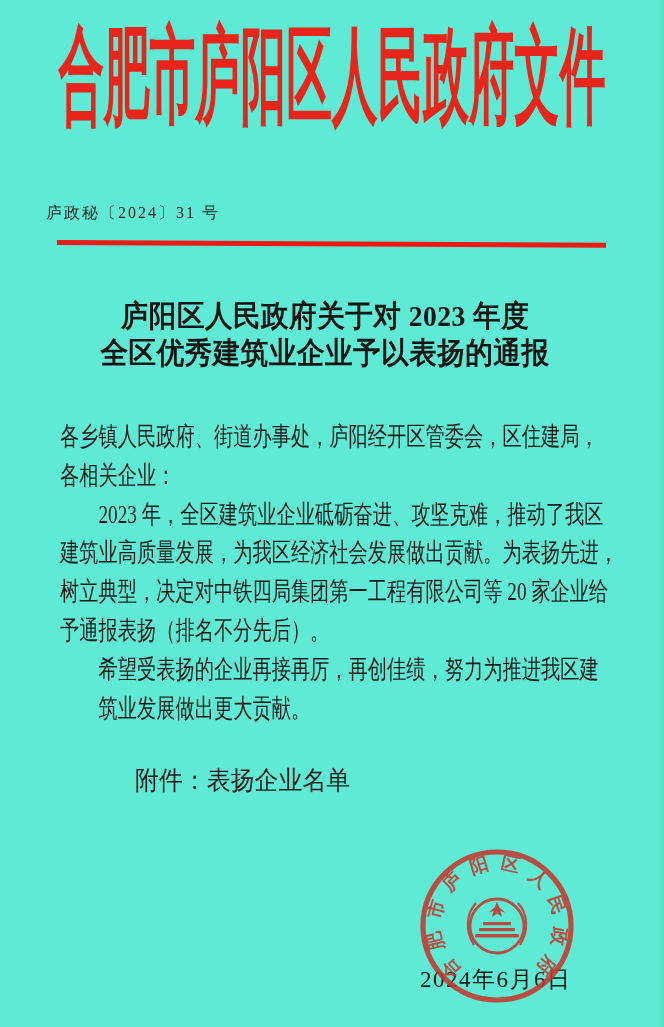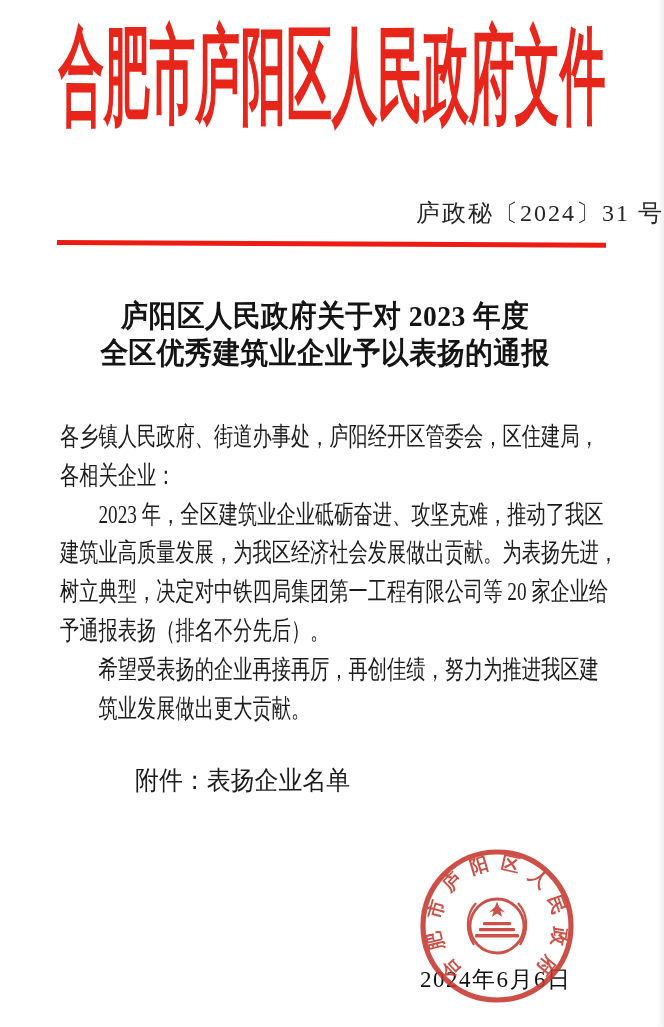--- a/index.html
+++ b/index.html
@@ -1,20 +1,20 @@
 <!DOCTYPE html>
 <html><head>
 <meta charset="utf-8">
 <style>
   html,body{margin:0;padding:0;background:#9a9a9a;}
   .page{
     position:relative;
     width:664px;height:1027px;
     margin:0 auto;
-    background:#ffffff;
+    background:#5eead4;
     overflow:hidden;
     font-family:"Liberation Serif","DejaVu Serif",serif;
     color:#1c1c1c;
   }
   
   .scan-edge{
     position:absolute;top:0;right:0;width:7px;height:100%;
     background:linear-gradient(to right, rgba(0,0,0,0), rgba(0,0,0,0.06));
     pointer-events:none;
   }
@@ -24,22 +24,22 @@
     transform:translateX(-50%) scaleX(0.43);
     white-space:nowrap;
     font-size:106px;line-height:106px;
     font-weight:bold;
     color:#e8251a;
     letter-spacing:0px;
   }
   
   .doc-number{
     position:absolute;top:198px;left:46px;width:618px;
-    text-align:right;
-    font-size:24px;line-height:30px;
+    text-align:left;
+    font-size:16px;line-height:30px;
     color:#262626;
     letter-spacing:2px;
   }
   
   .red-rule{
     position:absolute;top:240px;left:57px;width:549px;height:4.5px;
     background:#ec1c12;
     transform:rotate(0.28deg);
     transform-origin:left center;
   }

